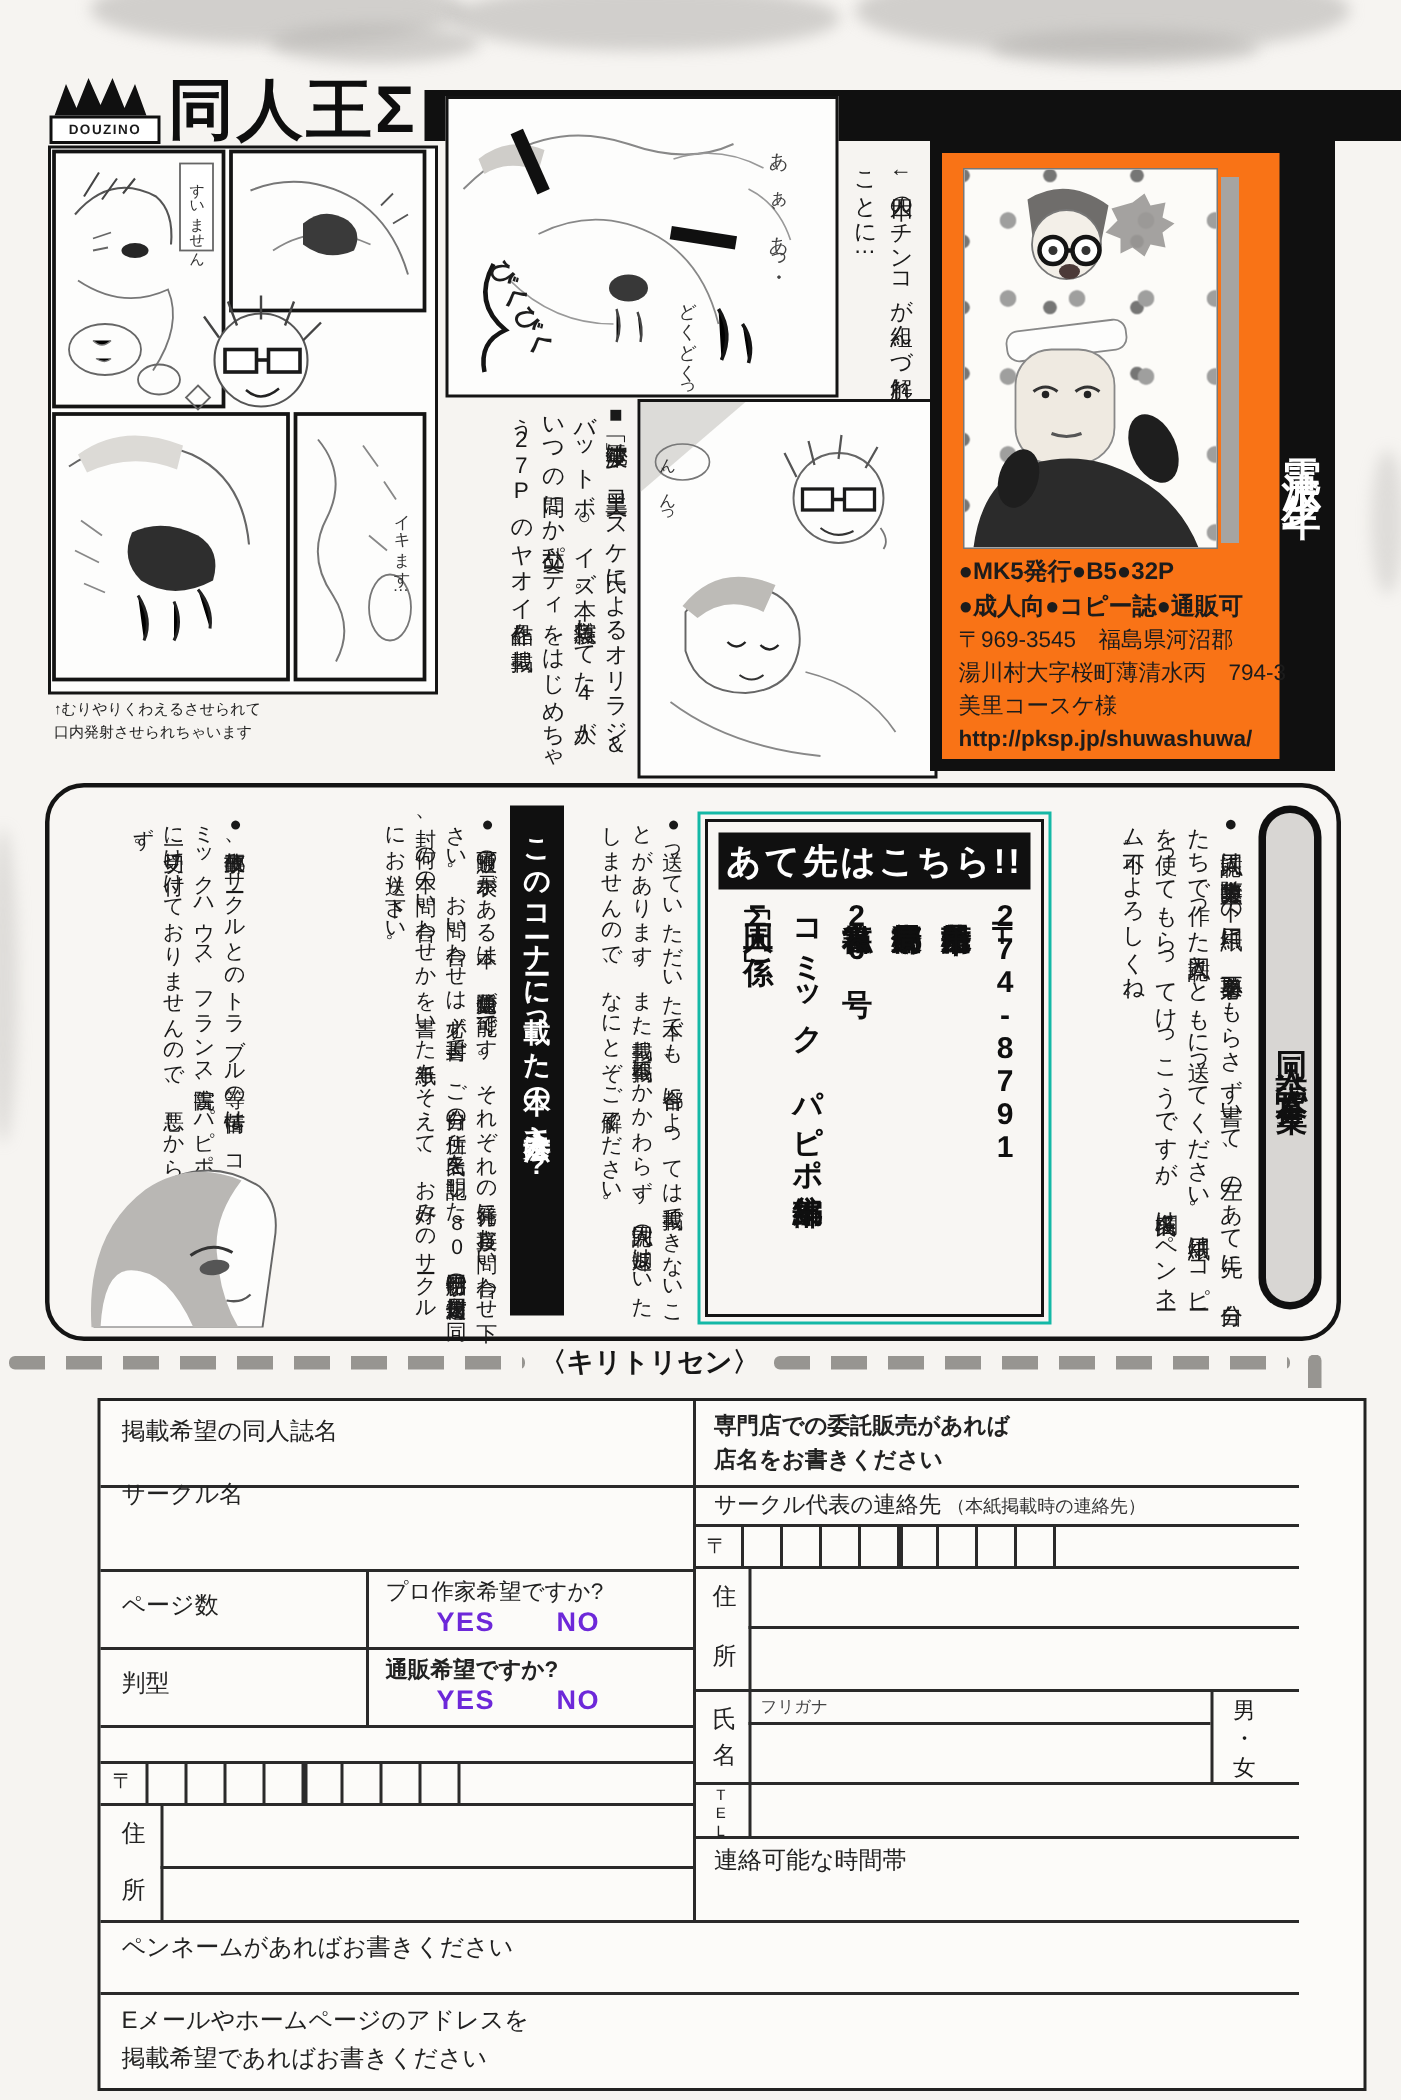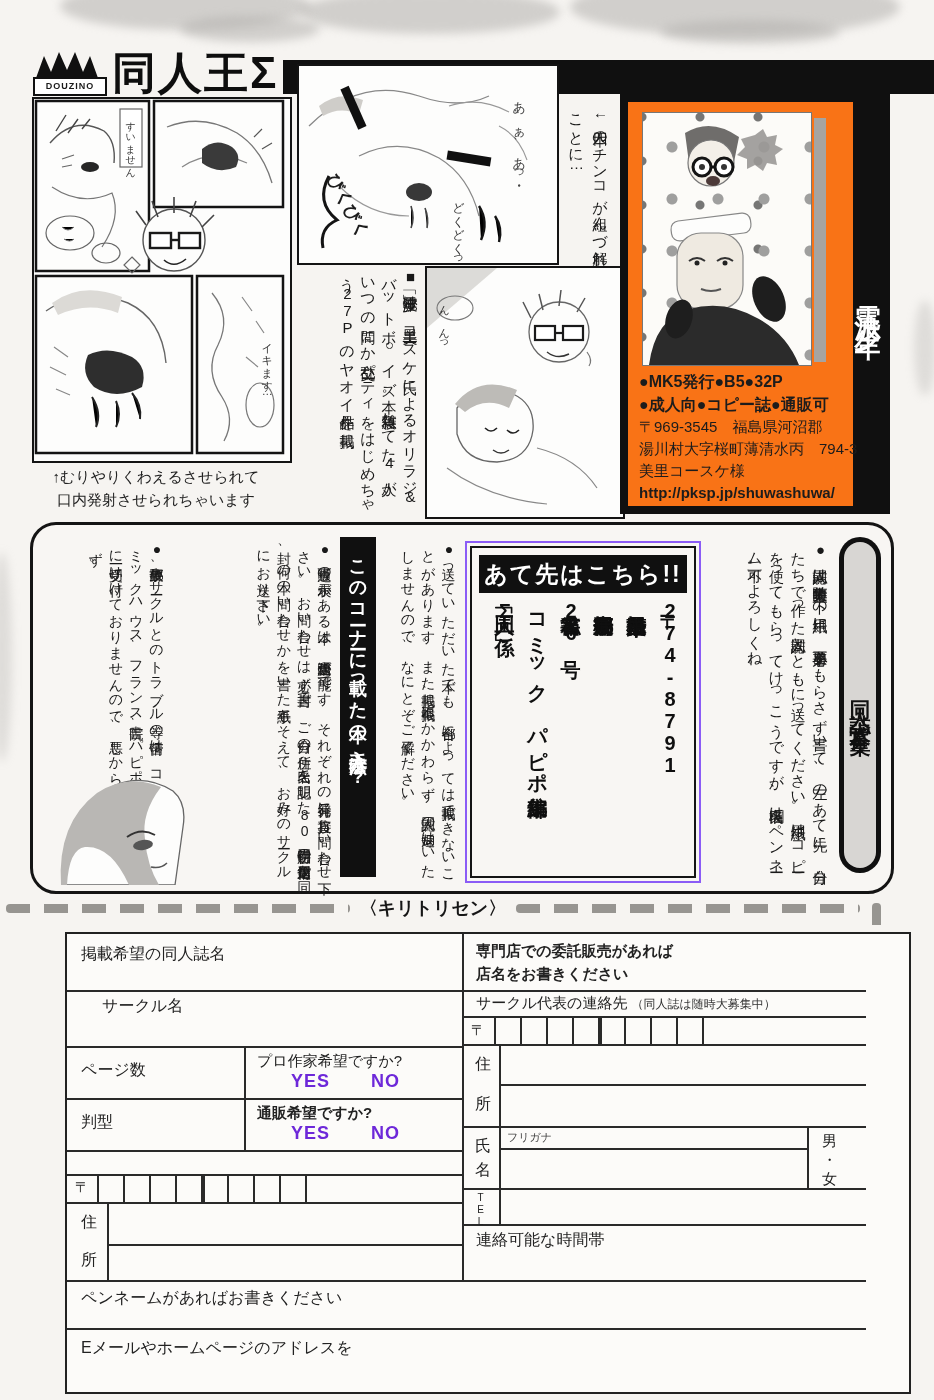--- a/index.html
+++ b/index.html
@@ -9,21 +9,21 @@
   .v{writing-mode:vertical-rl;text-orientation:upright;}
   .blotch{position:absolute;background:#b3b1ae;opacity:.55;filter:blur(5px);border-radius:50%;}
   
   .hdr-bar{position:absolute;left:283px;top:60px;width:651px;height:34px;background:#101010;}
   .logo-box{position:absolute;left:33px;top:50px;width:74px;height:46px;}
   .logo-label{position:absolute;left:0;bottom:0;width:70px;height:15px;border:2px solid #101010;
               font-size:9px;font-weight:bold;letter-spacing:1px;text-align:center;line-height:15px;background:#fff;}
   .mag-title{position:absolute;left:112px;top:44px;font-size:44px;font-weight:900;letter-spacing:2px;color:#0e0e0e;}
   
   .panel{position:absolute;background:#fdfdfc;border:2.5px solid #141414;}
-  .caption{font-size:15px;line-height:1.5;text-align:center;color:#222;}
+  .caption{font-size:10px;line-height:1.5;color:#222;}
   .sfx{position:absolute;color:#333;font-size:12px;line-height:1.2;}
   
   .infobox{position:absolute;left:620px;top:94px;width:270px;height:420px;background:#101010;}
   .infobox-inner{position:absolute;left:8px;top:8px;width:225px;height:404px;background:#f97316;}
   .cover{position:absolute;left:14px;top:10px;width:168px;height:252px;background:#fcfbf8;border:1px solid #777;
          overflow:hidden;}
   .cover-dots{position:absolute;inset:0;
     background-image:radial-gradient(circle,#8f8f8f 5px,transparent 6px),radial-gradient(circle,#5f5f5f 4px,transparent 5px);
     background-size:46px 52px,58px 44px;background-position:6px 8px,28px 26px;opacity:.85;}
   .cover-shadow{position:absolute;left:186px;top:16px;width:12px;height:244px;background:#a6a4a1;}
@@ -33,21 +33,21 @@
   .box-title{position:absolute;right:4px;top:50%;transform:translateY(-50%);color:#fff;font-size:26px;
              font-weight:bold;letter-spacing:10px;}
   
   .recruit{position:absolute;left:30px;top:522px;width:858px;height:366px;border:3px solid #141414;border-radius:26px;
            background:#f8f6f3;}
   .pill{position:absolute;left:806px;top:12px;width:42px;height:336px;background:#101010;border-radius:22px;padding:0;}
   .pill-inner{position:absolute;left:5px;top:5px;right:5px;bottom:5px;background:#d8d6d3;border-radius:17px;
               display:flex;align-items:center;justify-content:center;}
   .pill-text{font-size:21px;font-weight:bold;letter-spacing:7px;color:#101010;}
   .vcol{position:absolute;font-size:14px;line-height:1.45;color:#191919;}
-  .addr-box{position:absolute;left:432px;top:16px;width:226px;height:332px;border:2px solid #8b5cf6;padding:3px;background:#f8f6f3;}
+  .addr-box{position:absolute;left:432px;top:16px;width:226px;height:332px;border:2px solid #14b8a6;padding:3px;background:#f8f6f3;}
   .addr-box-inner{width:100%;height:100%;border:2px solid #141414;box-sizing:border-box;position:relative;}
   .addr-hdr{position:absolute;left:7px;top:7px;right:7px;height:38px;background:#101010;color:#fff;
             display:flex;align-items:center;justify-content:center;font-size:23px;font-weight:bold;letter-spacing:2px;}
   .addr-lines{position:absolute;left:8px;top:52px;right:8px;bottom:6px;font-size:20px;font-weight:800;line-height:1.65;color:#0f0f0f;}
   .howto{position:absolute;left:307px;top:12px;width:36px;height:340px;background:#101010;color:#fff;
          display:flex;align-items:flex-start;justify-content:center;padding-top:10px;box-sizing:border-box;
          font-size:18px;font-weight:bold;letter-spacing:2px;}
   
   .cutline{position:absolute;left:6px;top:901px;width:854px;height:14px;display:flex;align-items:center;gap:10px;}
   .dashes{height:9px;flex:1;background:repeating-linear-gradient(90deg,#979591 0 24px,transparent 24px 38px);border-radius:4px;}
@@ -302,54 +302,55 @@
     <div class="fl" style="left:432px;top:150px;width:367px;height:1.5px;"></div>
     <div class="fl" style="left:432px;top:192px;width:1.5px;height:62px;"></div>
     <div class="fl" style="left:432px;top:214px;width:308px;height:1.5px;"></div>
     <div class="fl" style="left:740px;top:192px;width:1.5px;height:62px;"></div>
     <div class="fl" style="left:432px;top:254px;width:1.5px;height:36px;"></div>
 
     <div class="fl" style="left:0;top:346px;width:799px;height:1.5px;"></div>
     <div class="fl" style="left:0;top:394px;width:799px;height:1.5px;"></div>
 
     <div class="flabel" style="left:14px;top:10px;">掲載希望の同人誌名</div>
-    <div class="flabel" style="left:14px;top:62px;margin-left:21px;">サークル名</div>
+    <div class="flabel" style="left:14px;top:52px;">サークル名</div>
     <div class="flabel" style="left:14px;top:126px;">ページ数</div>
     <div class="flabel" style="left:190px;top:118px;font-size:15px;">プロ作家希望ですか?</div>
     <div class="yesno" style="position:absolute;left:224px;top:137px;"><span>YES</span></div>
     <div class="yesno" style="position:absolute;left:304px;top:137px;"><span>NO</span></div>
     <div class="flabel" style="left:14px;top:178px;">判型</div>
     <div class="flabel" style="left:190px;top:170px;font-size:15px;font-weight:bold;">通販希望ですか?</div>
     <div class="yesno" style="position:absolute;left:224px;top:189px;"><span>YES</span></div>
     <div class="yesno" style="position:absolute;left:304px;top:189px;"><span>NO</span></div>
     <div class="flabel" style="left:8px;top:245px;font-size:14px;">〒</div>
     <div class="flabel" style="left:14px;top:278px;">住</div>
     <div class="flabel" style="left:14px;top:316px;">所</div>
 
     <div class="flabel" style="left:409px;top:6px;font-size:15px;line-height:1.5;font-weight:bold;">
       <div>専門店での委託販売があれば</div>
       <div>店名をお書きください</div>
     </div>
     <div class="flabel" style="left:409px;top:60px;font-size:15px;">
       <span>サークル代表の連絡先</span>
-      <span class="fsmall">（同人誌は随時大募集中）</span>
+      <span class="fsmall">（本紙掲載時の連絡先）</span>
     </div>
     <div class="flabel" style="left:404px;top:88px;font-size:14px;">〒</div>
     <div class="flabel" style="left:408px;top:120px;">住</div>
     <div class="flabel" style="left:408px;top:160px;">所</div>
     <div class="flabel" style="left:408px;top:202px;">氏</div>
     <div class="flabel" style="left:408px;top:226px;">名</div>
     <div class="flabel" style="left:440px;top:196px;font-size:11px;color:#444;">フリガナ</div>
     <div class="vstack" style="position:absolute;left:755px;top:198px;font-size:15px;">
       <span>男</span>
       <span>・</span>
       <span>女</span>
     </div>
     <div class="flabel v" style="left:408px;top:258px;font-size:10px;letter-spacing:1px;">TEL</div>
     <div class="flabel" style="left:409px;top:296px;">連絡可能な時間帯</div>
 
     <div class="flabel" style="left:14px;top:354px;">ペンネームがあればお書きください</div>
     <div class="flabel" style="left:14px;top:402px;line-height:1.55;">
       <div>Eメールやホームページのアドレスを</div>
+      <div>掲載希望であればお書きください</div>
     </div>
   </div>
 
 </div>
 
 </body></html>

